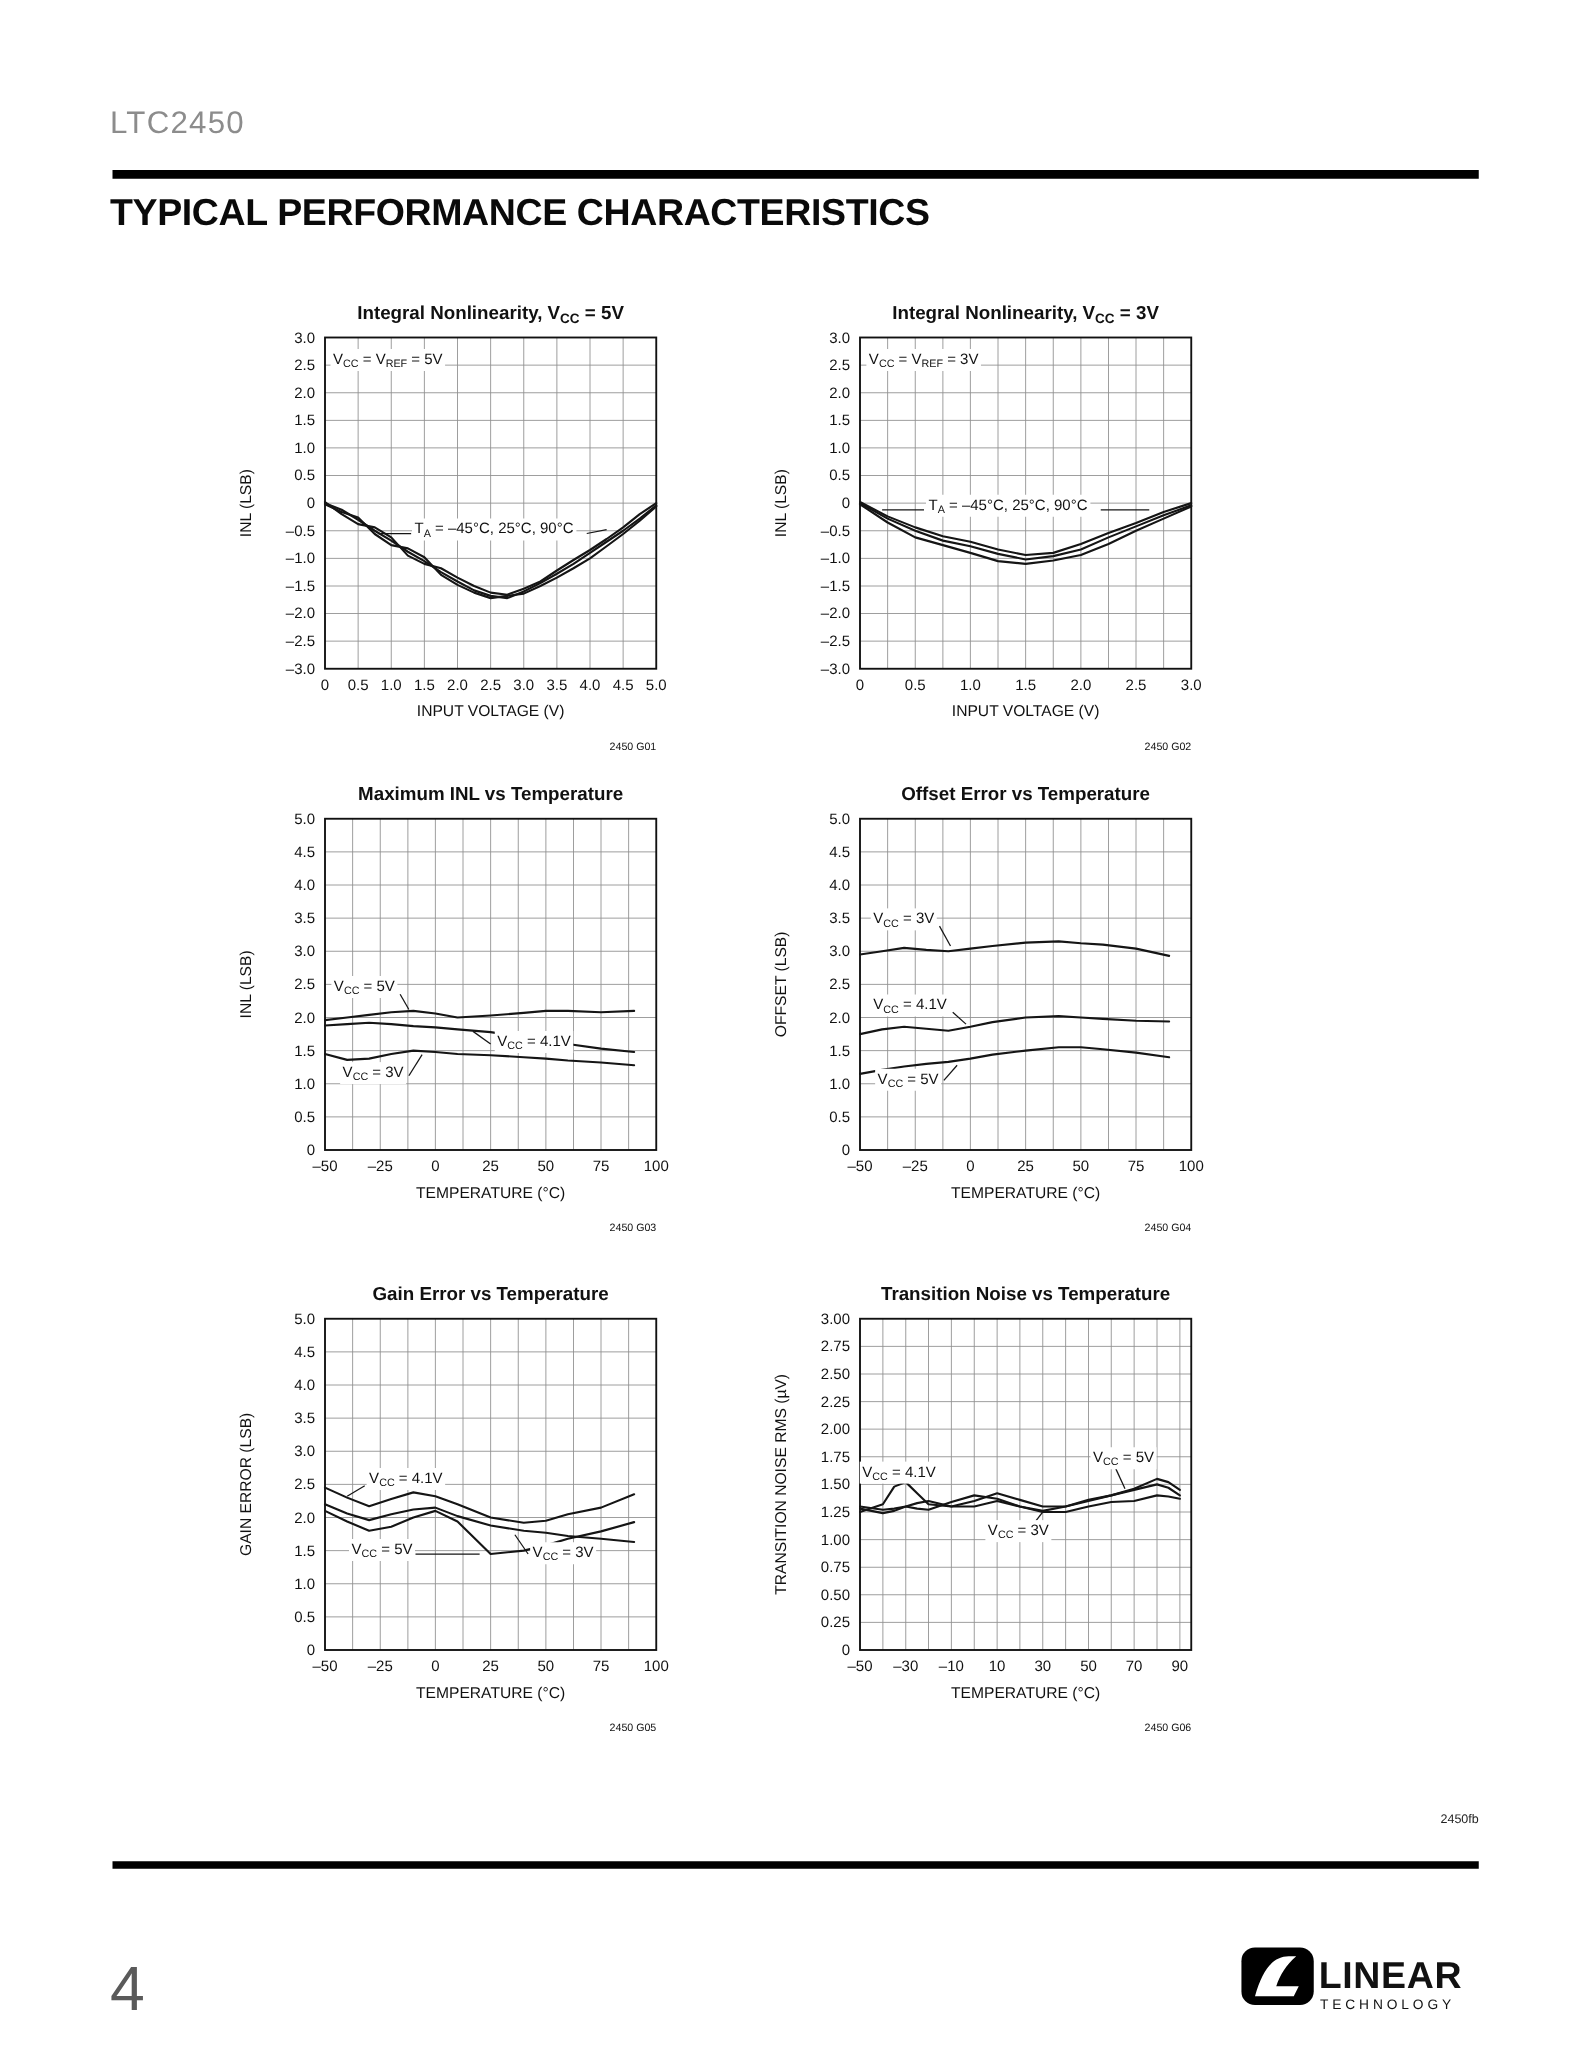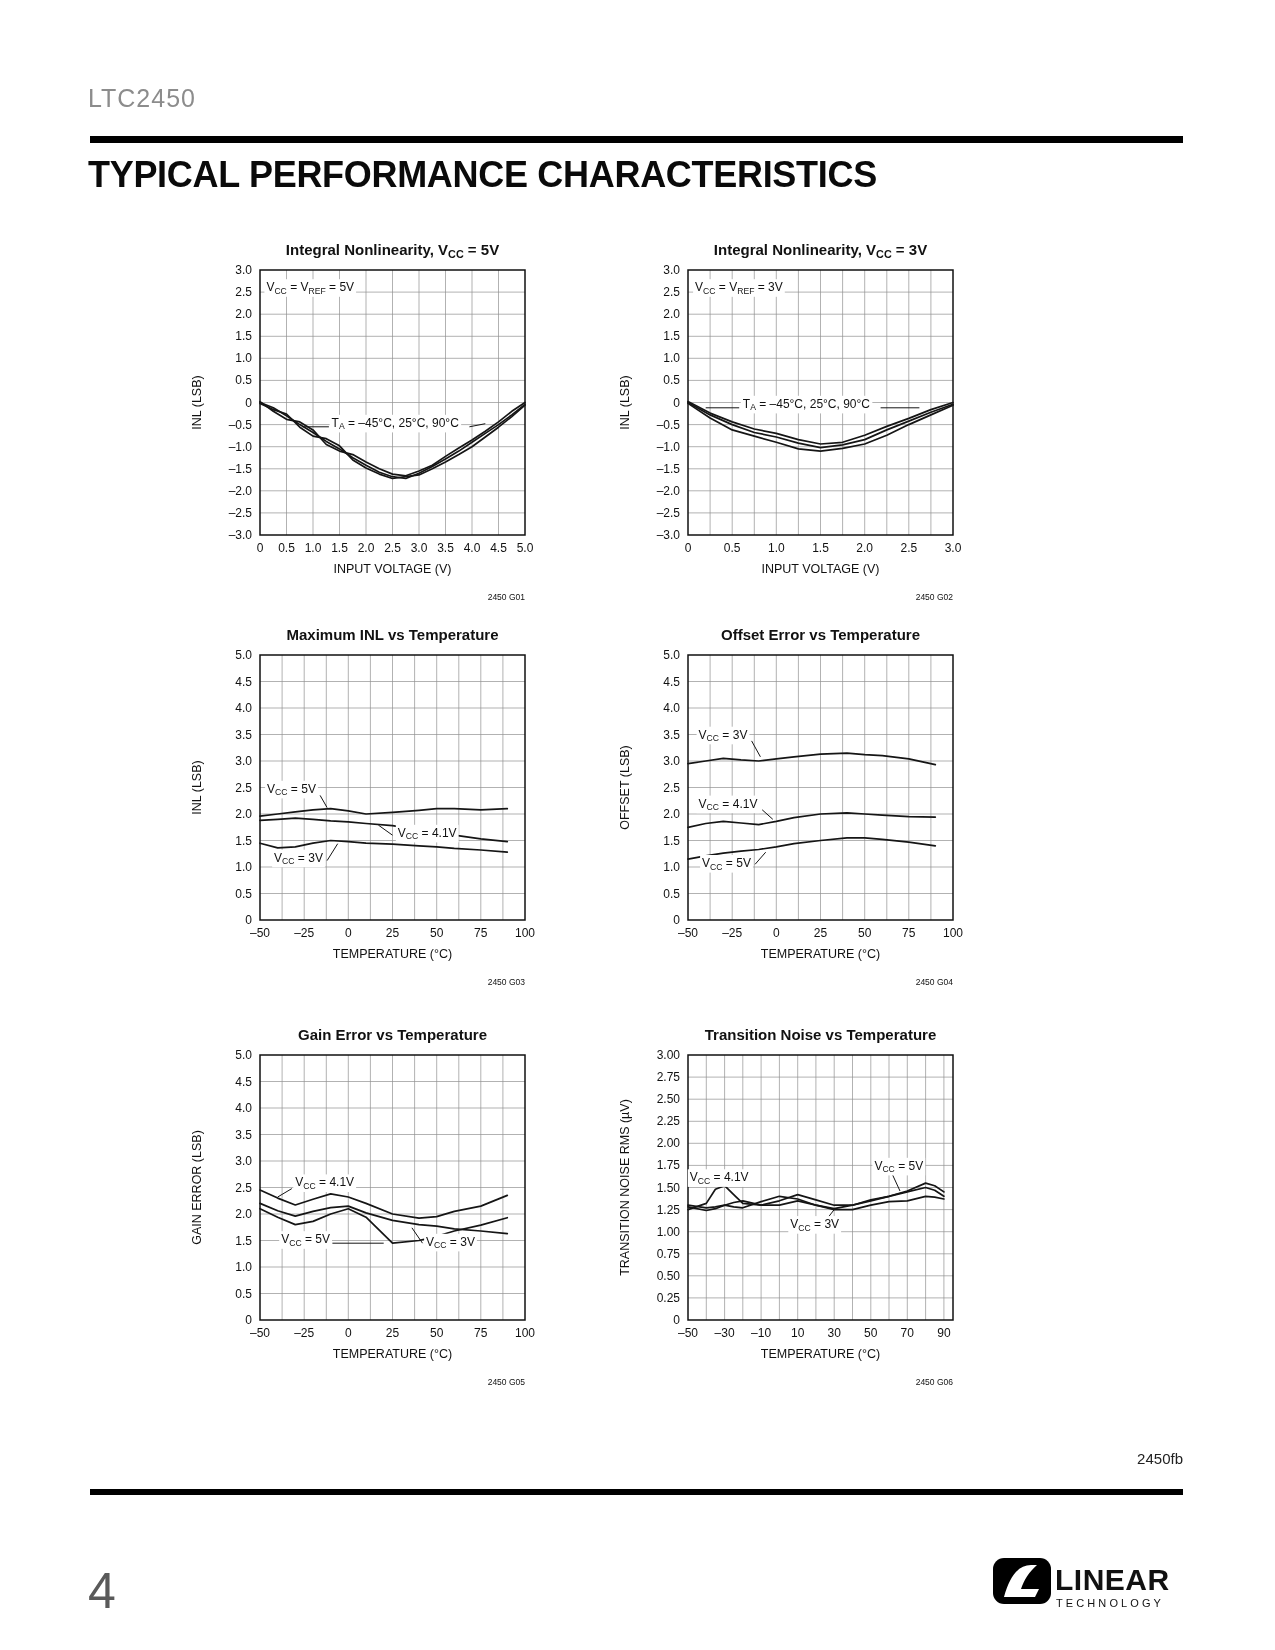--- a/index.html
+++ b/index.html
@@ -13,32 +13,32 @@
   }
   .part-number{
     position:absolute;left:88px;top:84px;
     font-size:25px;letter-spacing:1px;color:#8c8c8c;
   }
   .top-rule{
     position:absolute;left:90px;top:136px;width:1093px;height:7px;background:#000;
   }
   .section-title{
     position:absolute;left:88px;top:154px;margin:0;
-    font-size:36px;font-weight:bold;letter-spacing:-0.3px;color:#0a0a0a;
+    font-size:30px;font-weight:bold;letter-spacing:-0.3px;color:#0a0a0a;
   }
   .chart-svg{position:absolute;width:450px;height:368px;}
   #chart0{left:185px;top:238px;}
   #chart1{left:613px;top:238px;}
   #chart2{left:185px;top:623px;}
   #chart3{left:613px;top:623px;}
   #chart4{left:185px;top:1023px;}
   #chart5{left:613px;top:1023px;}
   svg text{font-family:"Liberation Sans",sans-serif;fill:#111;}
   .doc-code{
-    position:absolute;right:92px;top:1450px;font-size:15px;color:#222;
+    position:absolute;right:92px;top:1450px;font-size:10px;color:#222;
   }
   .footer-rule{
     position:absolute;left:90px;top:1489px;width:1093px;height:6px;background:#000;
   }
   .page-number{
     position:absolute;left:88px;top:1562px;font-size:50px;color:#5a5a5a;
   }
   .logo{position:absolute;left:993px;top:1552px;width:195px;height:64px;}
   .logo-main{font-size:30px;font-weight:bold;letter-spacing:0.5px;}
   .logo-sub{font-size:11px;letter-spacing:3.1px;}

